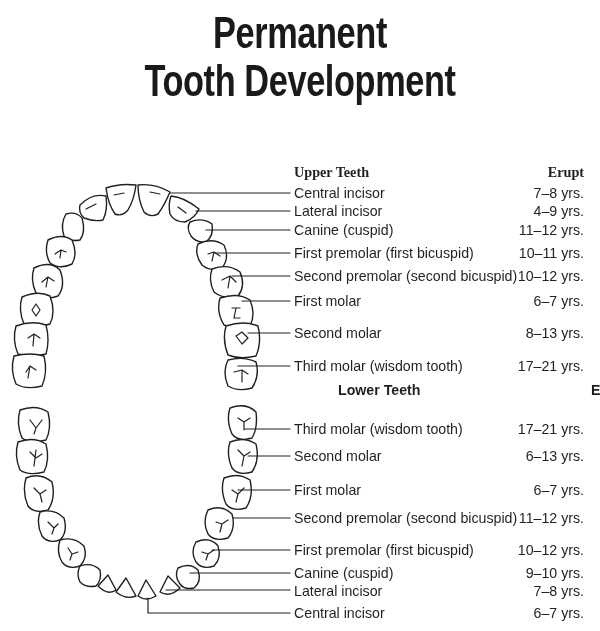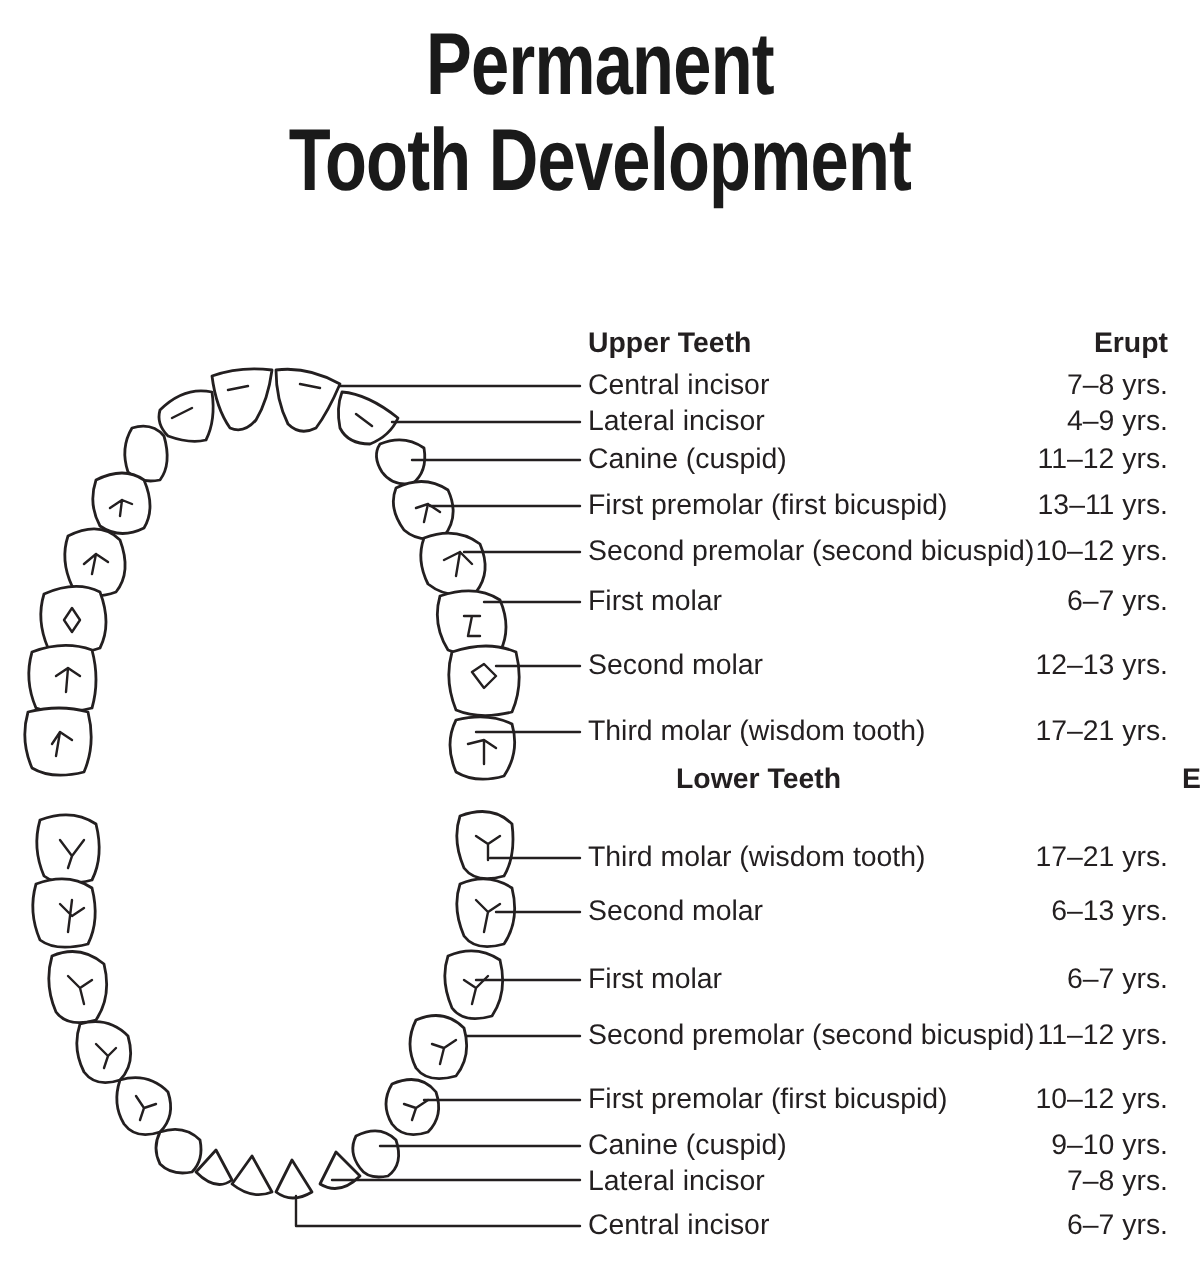--- a/index.html
+++ b/index.html
@@ -97,51 +97,51 @@
     <line x1="248" y1="456" x2="290" y2="456"></line>
     <line x1="238" y1="490" x2="290" y2="490"></line>
     <line x1="233" y1="518" x2="290" y2="518"></line>
     <line x1="212" y1="550" x2="290" y2="550"></line>
     <line x1="190" y1="573" x2="290" y2="573"></line>
     <line x1="166" y1="590" x2="290" y2="590"></line>
     <polyline points="148,598 148,613 290,613"></polyline>
   </g>
 </svg>
 
-<div class="row hdr" style="top:163px;">
+<div class="row hdr" style="top:163px;font-family:Liberation Serif, serif;">
   <span class="name">Upper Teeth</span>
   <span class="age">Erupt</span>
 </div>
 <div class="row" style="top:184px;">
   <span class="name">Central incisor</span>
   <span class="age">7–8 yrs.</span>
 </div>
 <div class="row" style="top:202px;">
   <span class="name">Lateral incisor</span>
   <span class="age">4–9 yrs.</span>
 </div>
 <div class="row" style="top:221px;">
   <span class="name">Canine (cuspid)</span>
   <span class="age">11–12 yrs.</span>
 </div>
 <div class="row" style="top:244px;">
   <span class="name">First premolar (first bicuspid)</span>
-  <span class="age">13–11 yrs.</span>
+  <span class="age">10–11 yrs.</span>
 </div>
 <div class="row" style="top:267px;">
   <span class="name">Second premolar (second bicuspid)</span>
   <span class="age">10–12 yrs.</span>
 </div>
 <div class="row" style="top:292px;">
   <span class="name">First molar</span>
   <span class="age">6–7 yrs.</span>
 </div>
 <div class="row" style="top:324px;">
   <span class="name">Second molar</span>
-  <span class="age">12–13 yrs.</span>
+  <span class="age">8–13 yrs.</span>
 </div>
 <div class="row" style="top:357px;">
   <span class="name">Third molar (wisdom tooth)</span>
   <span class="age">17–21 yrs.</span>
 </div>
 
 <div class="row hdr" style="top:381px;margin-left:44px;">
   <span class="name">Lower Teeth</span>
   <span class="age">Erupt</span>
 </div>

